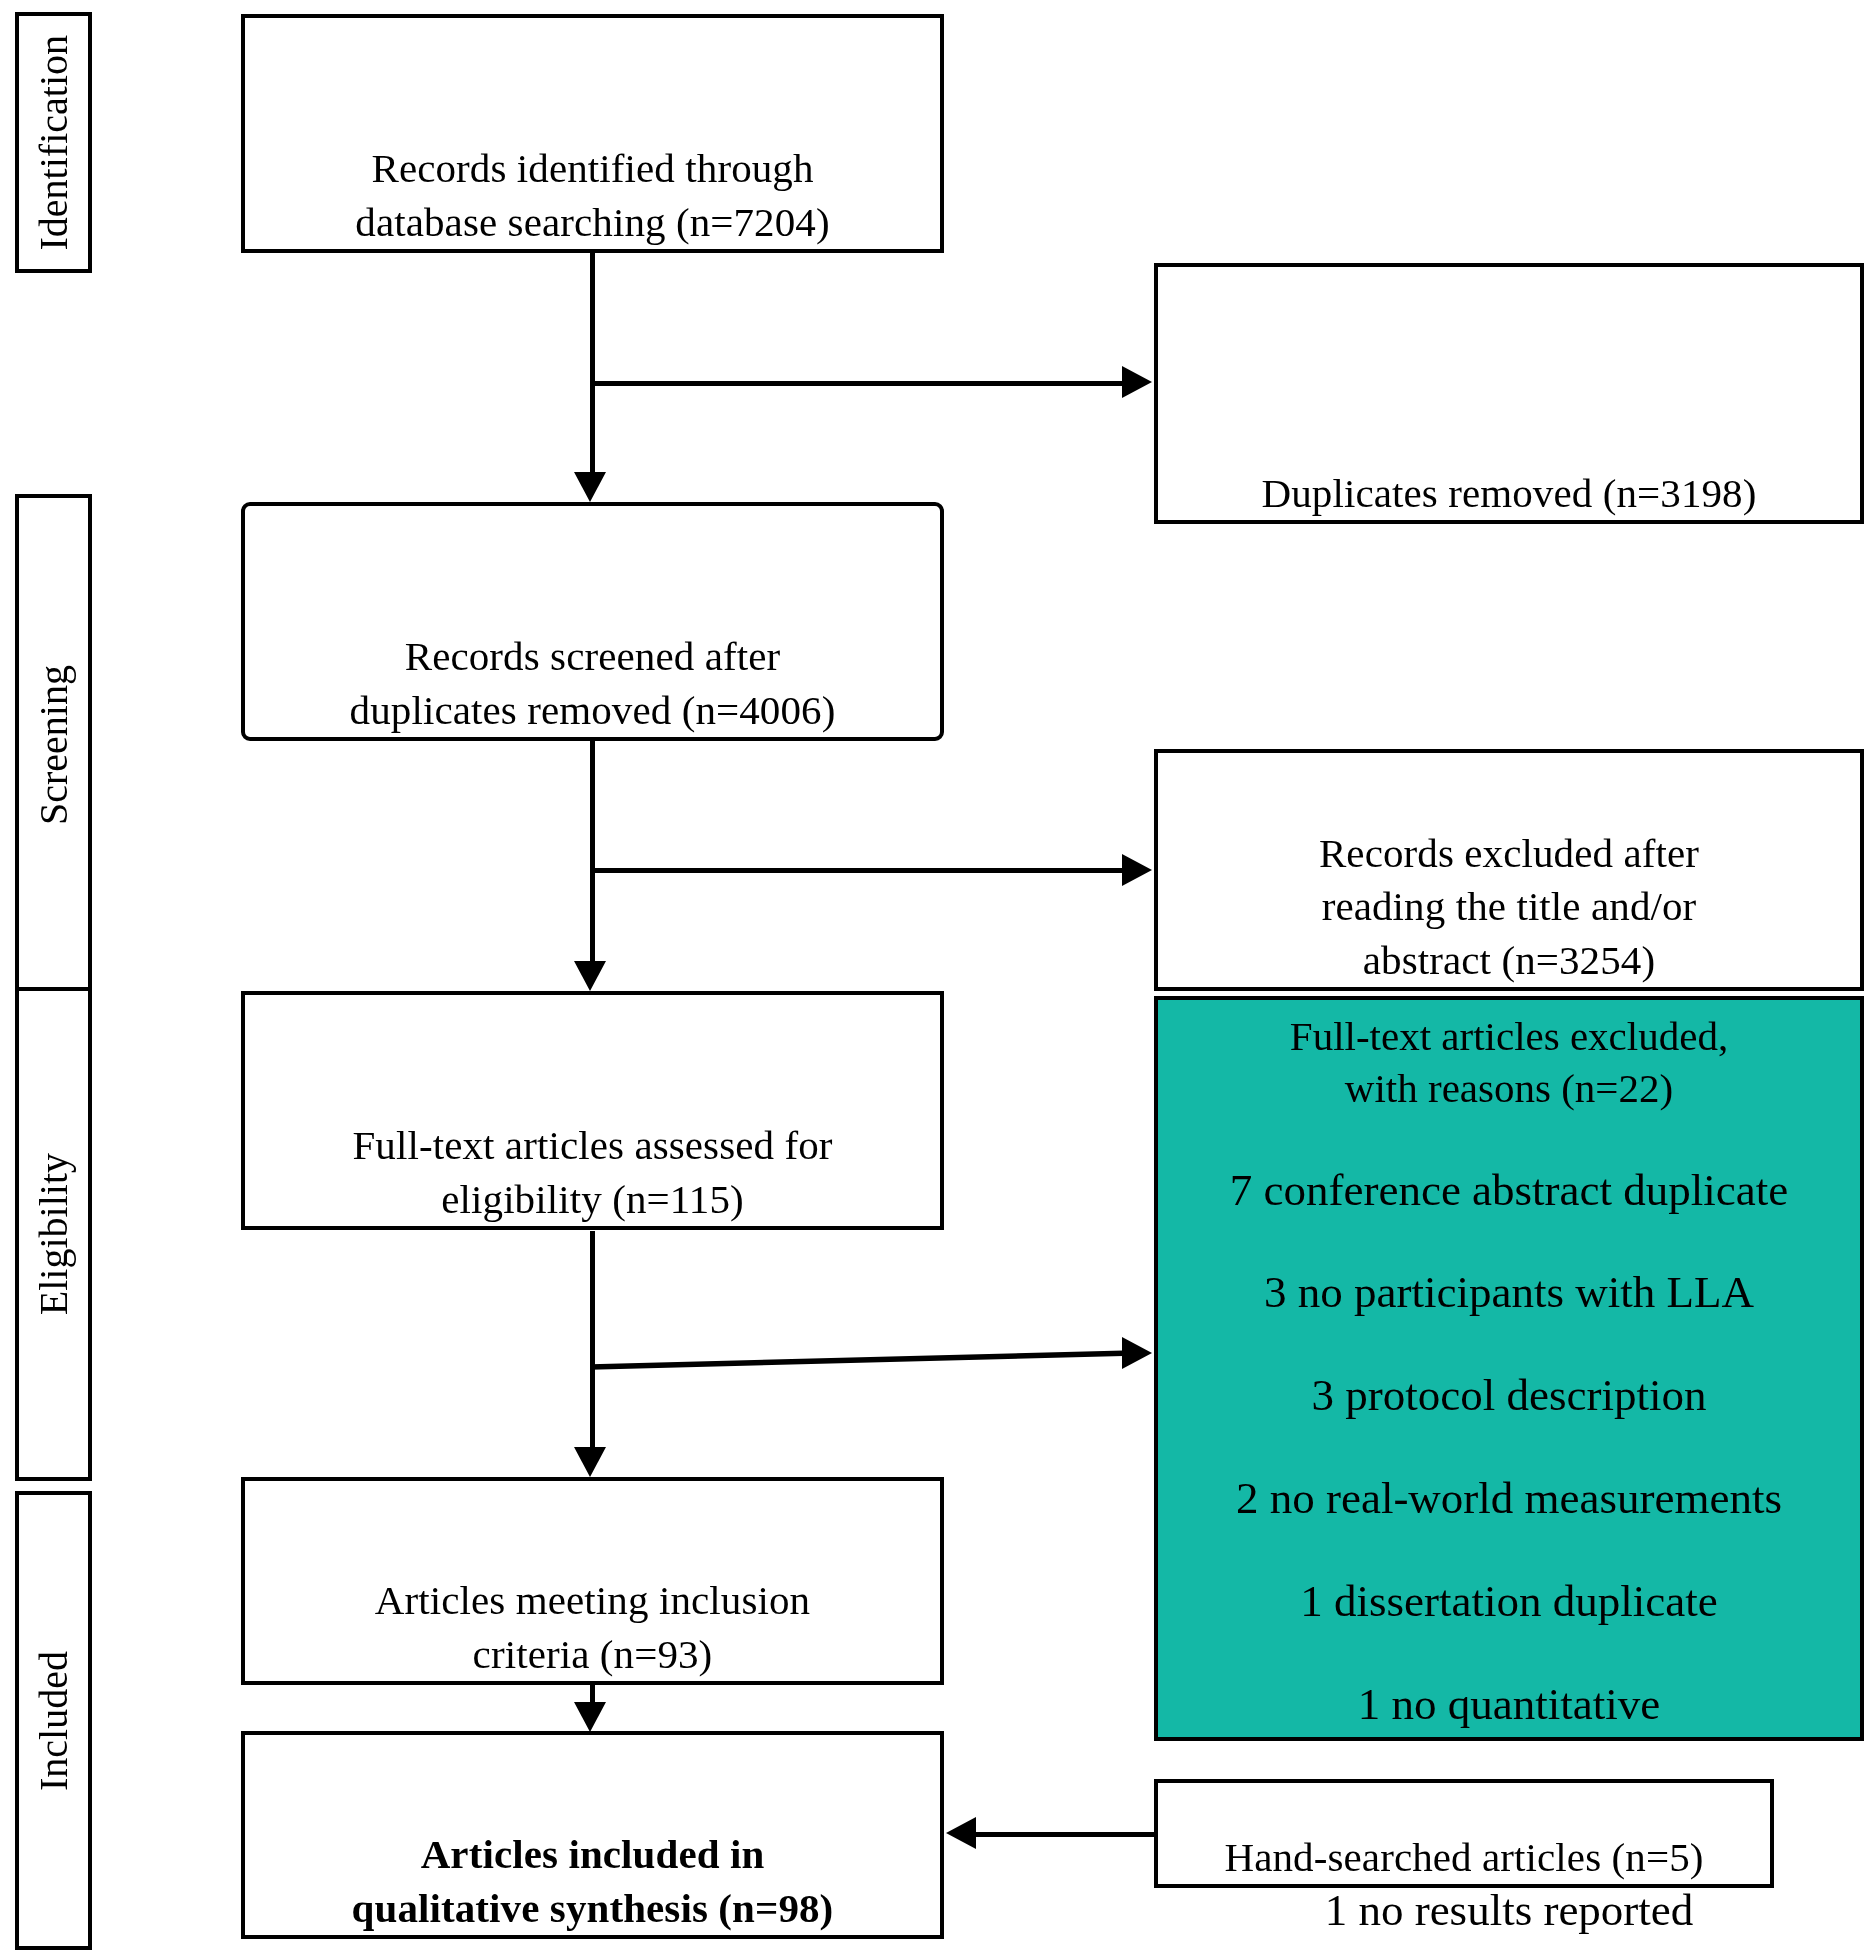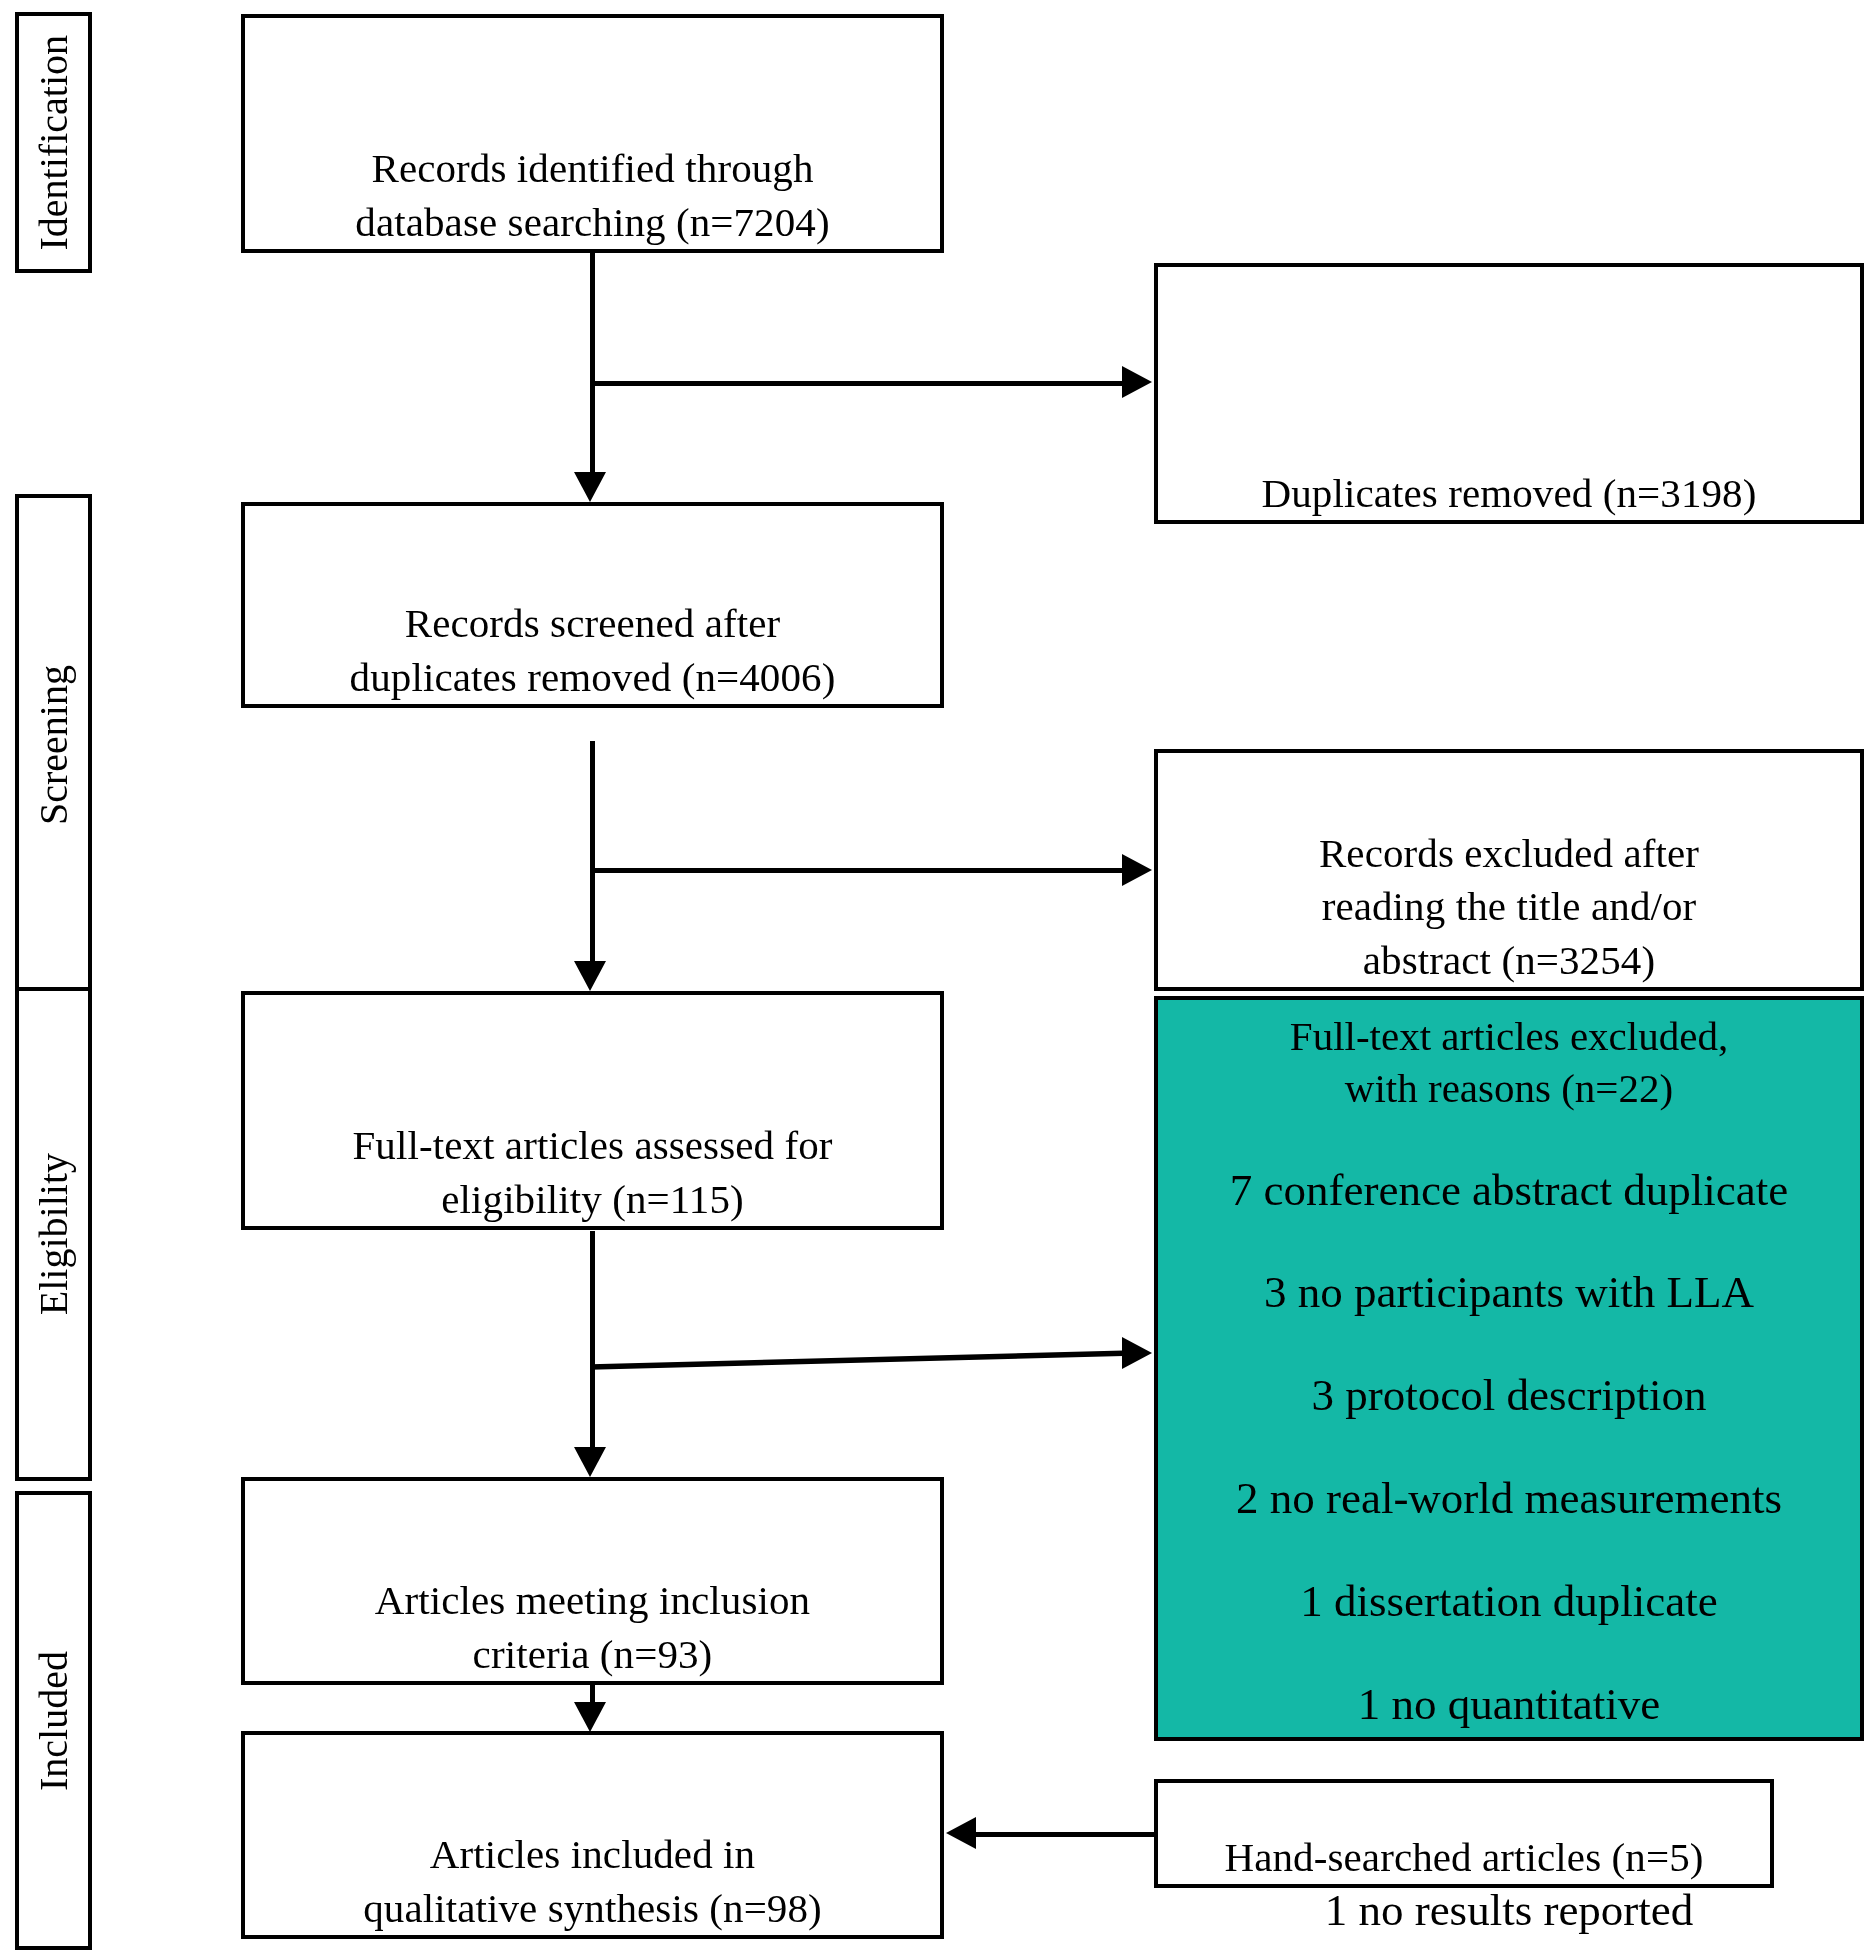--- a/index.html
+++ b/index.html
@@ -146,36 +146,36 @@
 
   <div class="stage" style="left:15px; top:1491px; width:77px; height:459px;">
     <span class="vtxt">Included</span>
   </div>
 
   <div class="box" style="left:241px; top:13.8px; width:703px; height:239px;">
     <span class="txt">Records identified through
 database searching (n=7204)</span>
   </div>
 
-  <div class="box" style="left:241px; top:502px; width:703px; height:206px;">
+  <div class="box" style="left:241px; top:502px; width:703px; height:239px;border-radius:9px;">
     <span class="txt">Records screened after
 duplicates removed (n=4006)</span>
   </div>
 
   <div class="box" style="left:241px; top:991px; width:703px; height:239px;">
     <span class="txt">Full-text articles assessed for
 eligibility (n=115)</span>
   </div>
 
   <div class="box" style="left:241px; top:1477px; width:703px; height:208px;">
     <span class="txt">Articles meeting inclusion
 criteria (n=93)</span>
   </div>
 
-  <div class="box" style="left:241px; top:1731px; width:703px; height:208px;">
+  <div class="box" style="left:241px; top:1731px; width:703px; height:208px;font-weight:bold;">
     <span class="txt">Articles included in
 qualitative synthesis (n=98)</span>
   </div>
 
   <div class="box" style="left:1154px; top:263px; width:710px; height:261px;">
     <span class="txt">Duplicates removed (n=3198)</span>
   </div>
 
   <div class="box" style="left:1154px; top:749px; width:710px; height:242px;">
     <span class="txt">Records excluded after

